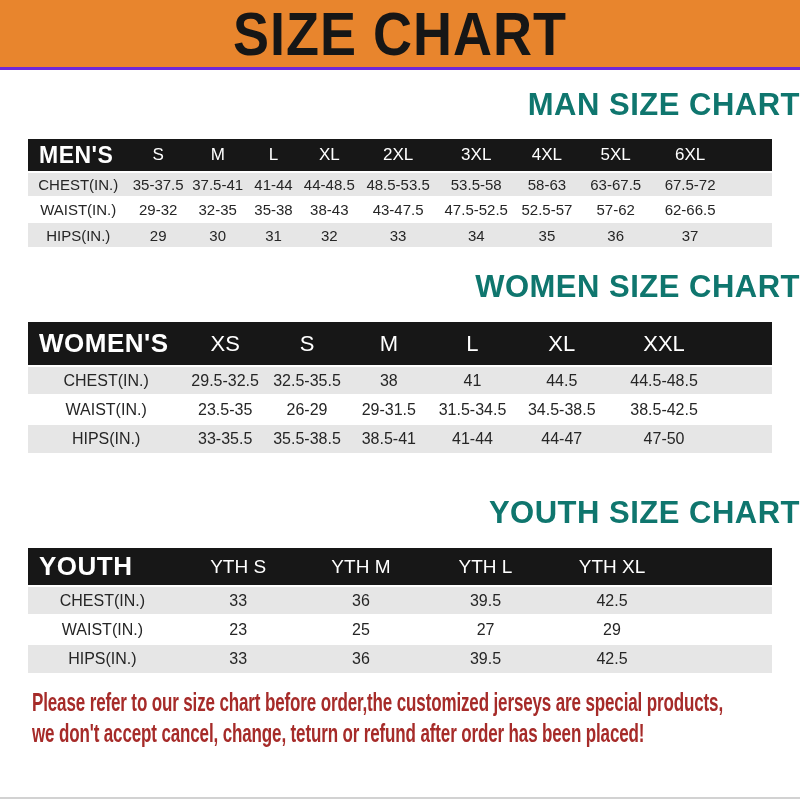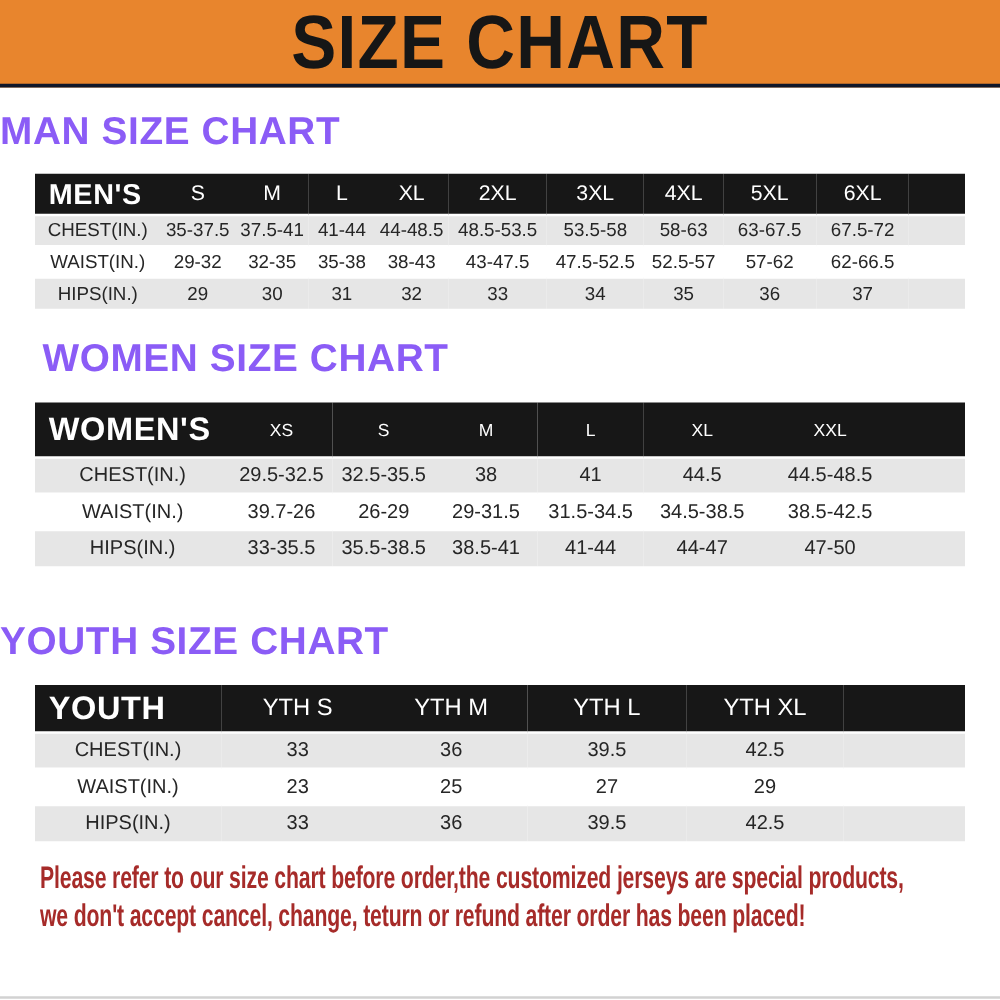--- a/index.html
+++ b/index.html
@@ -8,41 +8,41 @@
     background:#ffffff;
     font-family:"Liberation Sans", sans-serif;
     overflow:hidden;
     position:relative;
   }
 
   
   .banner {
     height:70px;
     background:#E8852D;
-    border-bottom:3px solid #0f172a;
+    border-bottom:3px solid #6d28d9;
     box-sizing:border-box;
     display:flex; align-items:center; justify-content:center;
   }
   .banner-title {
     font-size:54px;
     font-weight:900;
     color:#161616;
     letter-spacing:1px;
     transform:scaleY(1.12);
     white-space:nowrap;
   }
 
   
   .section-heading {
     margin:0;
-    text-align:left;
+    text-align:right;
     font-size:31px;
     line-height:36px;
     font-weight:800;
-    color:#8b5cf6;
+    color:#0f766e;
     letter-spacing:0.5px;
   }
   .sec-0 .section-heading { margin-top:17px; }
   .sec-1 .section-heading { margin-top:22px;margin-left:34px; }
   .sec-2 .section-heading { margin-top:42px; }
 
   
   .size-table {
     width:744px;
     margin:16px 0 12px 28px;
@@ -66,21 +66,21 @@
   }
   .sec-0 thead tr { height:33px; }
   .sec-1 thead tr { height:44px; }
   .sec-2 thead tr { height:38px; }
 
   .sec-0 th.corner { font-size:23px; }
   .sec-1 th.corner { font-size:26px; }
   .sec-2 th.corner { font-size:26px; letter-spacing:1.5px; }
 
   .sec-0 th.size { font-size:17px; }
-  .sec-1 th.size { font-size:14px; }
+  .sec-1 th.size { font-size:22px; }
   .sec-2 th.size { font-size:19px; }
 
   .size-table tbody td {
     text-align:center;
     color:#262626;
     padding:0;
     border-top:2px solid #ffffff;
   }
   .sec-0 tbody tr { height:25px; }
   .sec-1 tbody tr, .sec-2 tbody tr { height:29px; }
@@ -224,21 +224,21 @@
             <td>29.5-32.5</td>
             <td>32.5-35.5</td>
             <td>38</td>
             <td>41</td>
             <td>44.5</td>
             <td>44.5-48.5</td>
             <td></td>
           </tr>
           <tr>
             <td class="rowlabel">WAIST(IN.)</td>
-            <td>39.7-26</td>
+            <td>23.5-35</td>
             <td>26-29</td>
             <td>29-31.5</td>
             <td>31.5-34.5</td>
             <td>34.5-38.5</td>
             <td>38.5-42.5</td>
             <td></td>
           </tr>
           <tr>
             <td class="rowlabel">HIPS(IN.)</td>
             <td>33-35.5</td>

